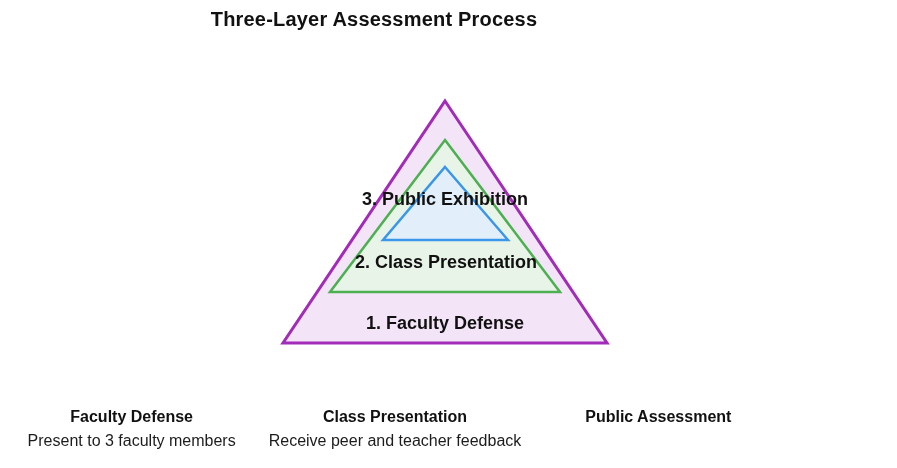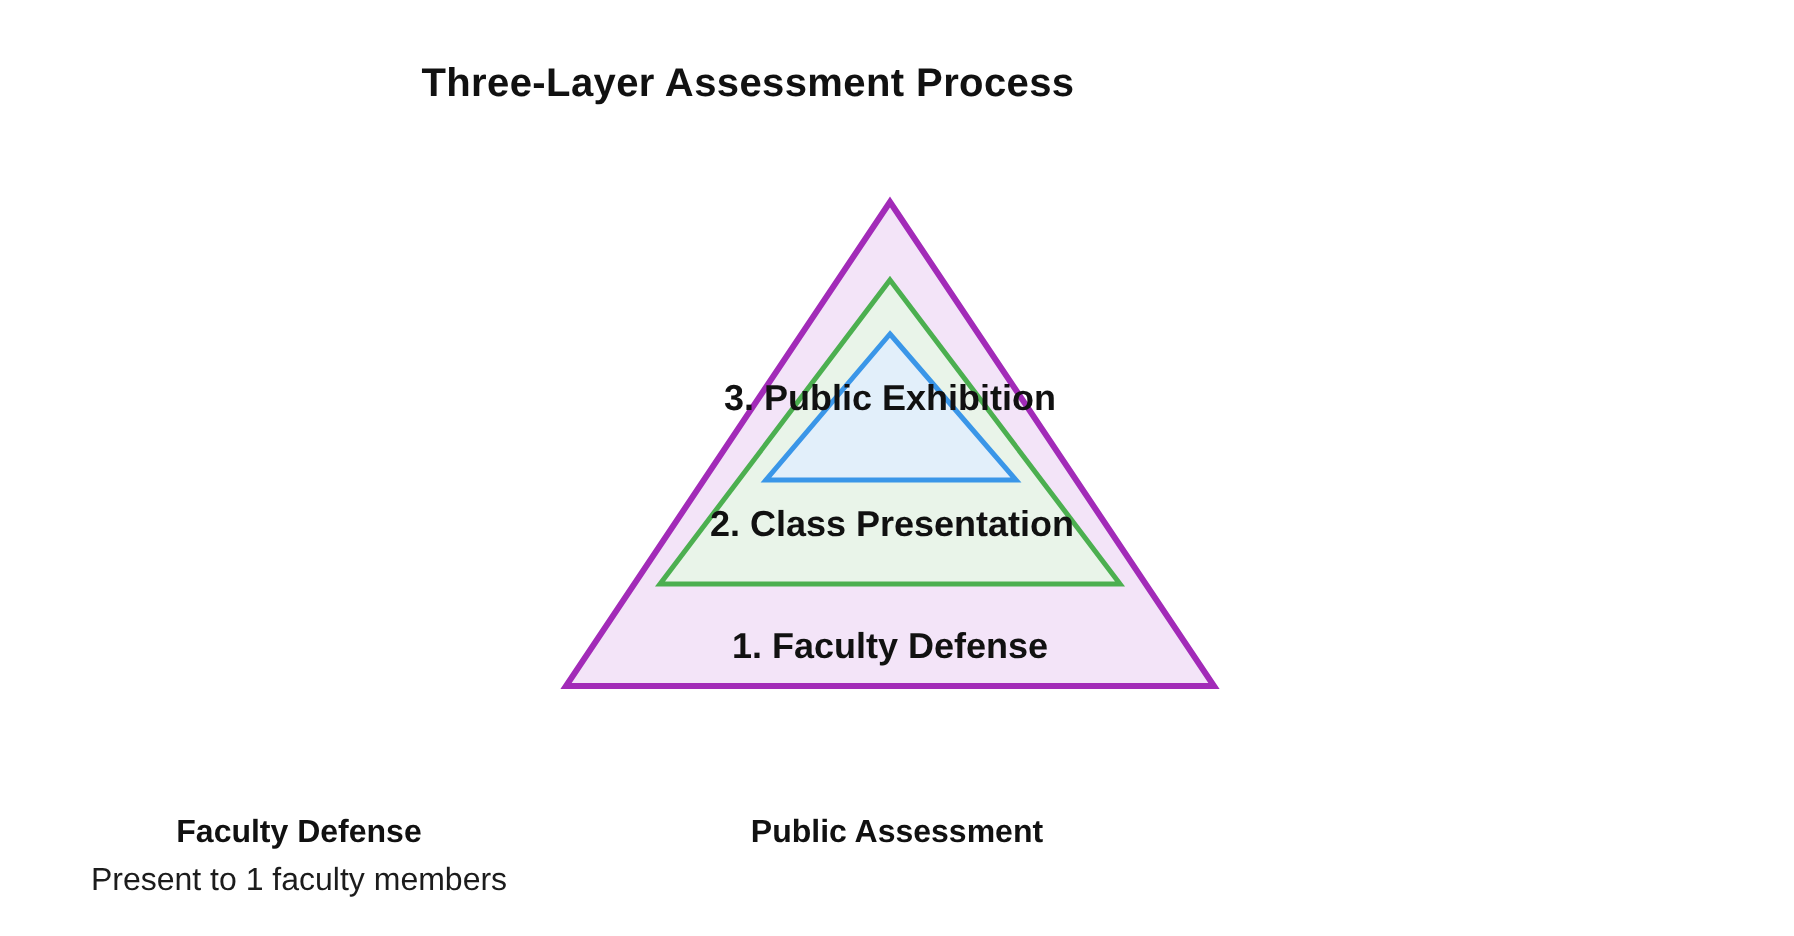--- a/index.html
+++ b/index.html
@@ -10,21 +10,21 @@
   }
   .canvas {
     position: relative;
     width: 897px;
     height: 468px;
     background: #ffffff;
     overflow: hidden;
   }
   .chart-title {
     position: absolute;
-    top: 31px;
+    top: 8px;
     left: 0;
     width: 748px;
     text-align: center;
     font-size: 20px;
     font-weight: bold;
     color: #111111;
     letter-spacing: 0.2px;
   }
   .pyramid-svg {
     position: absolute;
@@ -81,22 +81,26 @@
 
     <text class="layer-label" x="446" y="262" text-anchor="middle" dominant-baseline="central">2. Class Presentation</text>
 
     <text class="layer-label" x="445" y="323" text-anchor="middle" dominant-baseline="central">1. Faculty Defense</text>
   </svg>
 
   <div class="legend-row">
 
     <div class="legend-col">
       <div class="legend-heading">Faculty Defense</div>
-      <div class="legend-desc">Present to 1 faculty members</div>
+      <div class="legend-desc">Present to 3 faculty members</div>
     </div>
 
+    <div class="legend-col">
+      <div class="legend-heading">Class Presentation</div>
+      <div class="legend-desc">Receive peer and teacher feedback</div>
+    </div>
 
     <div class="legend-col">
       <div class="legend-heading">Public Assessment</div>
     </div>
 
   </div>
 </div>
 
 </body></html>

